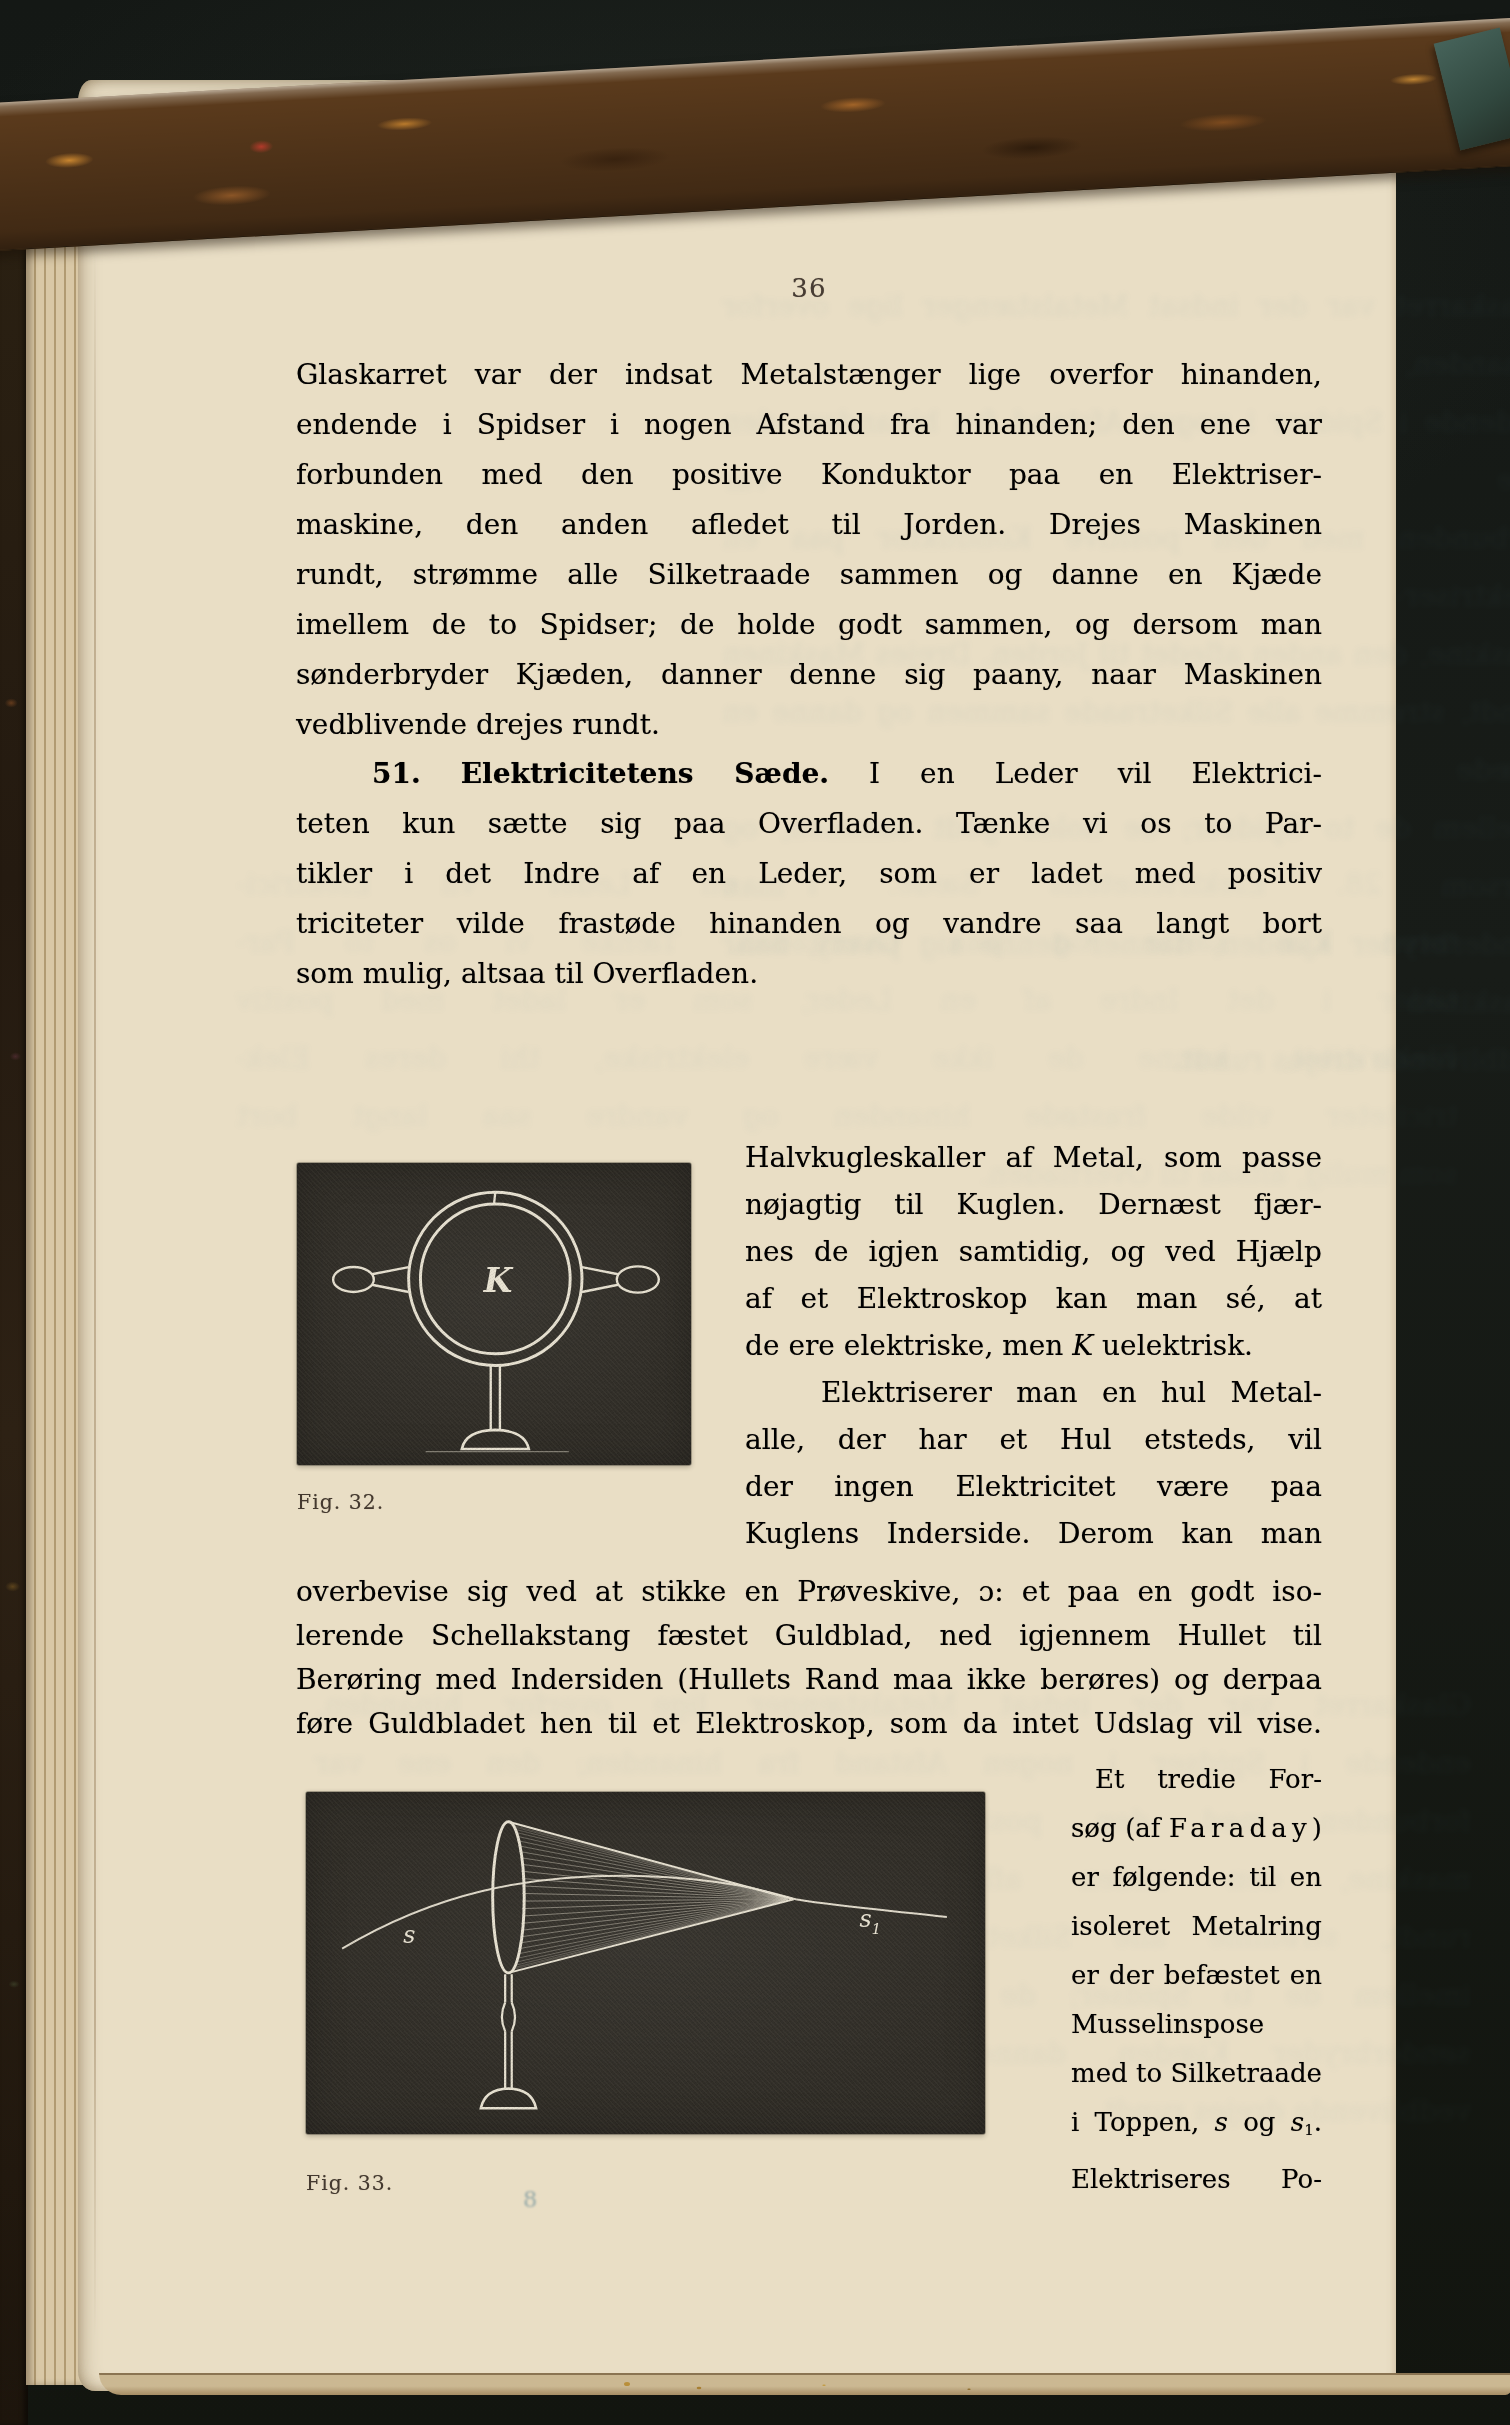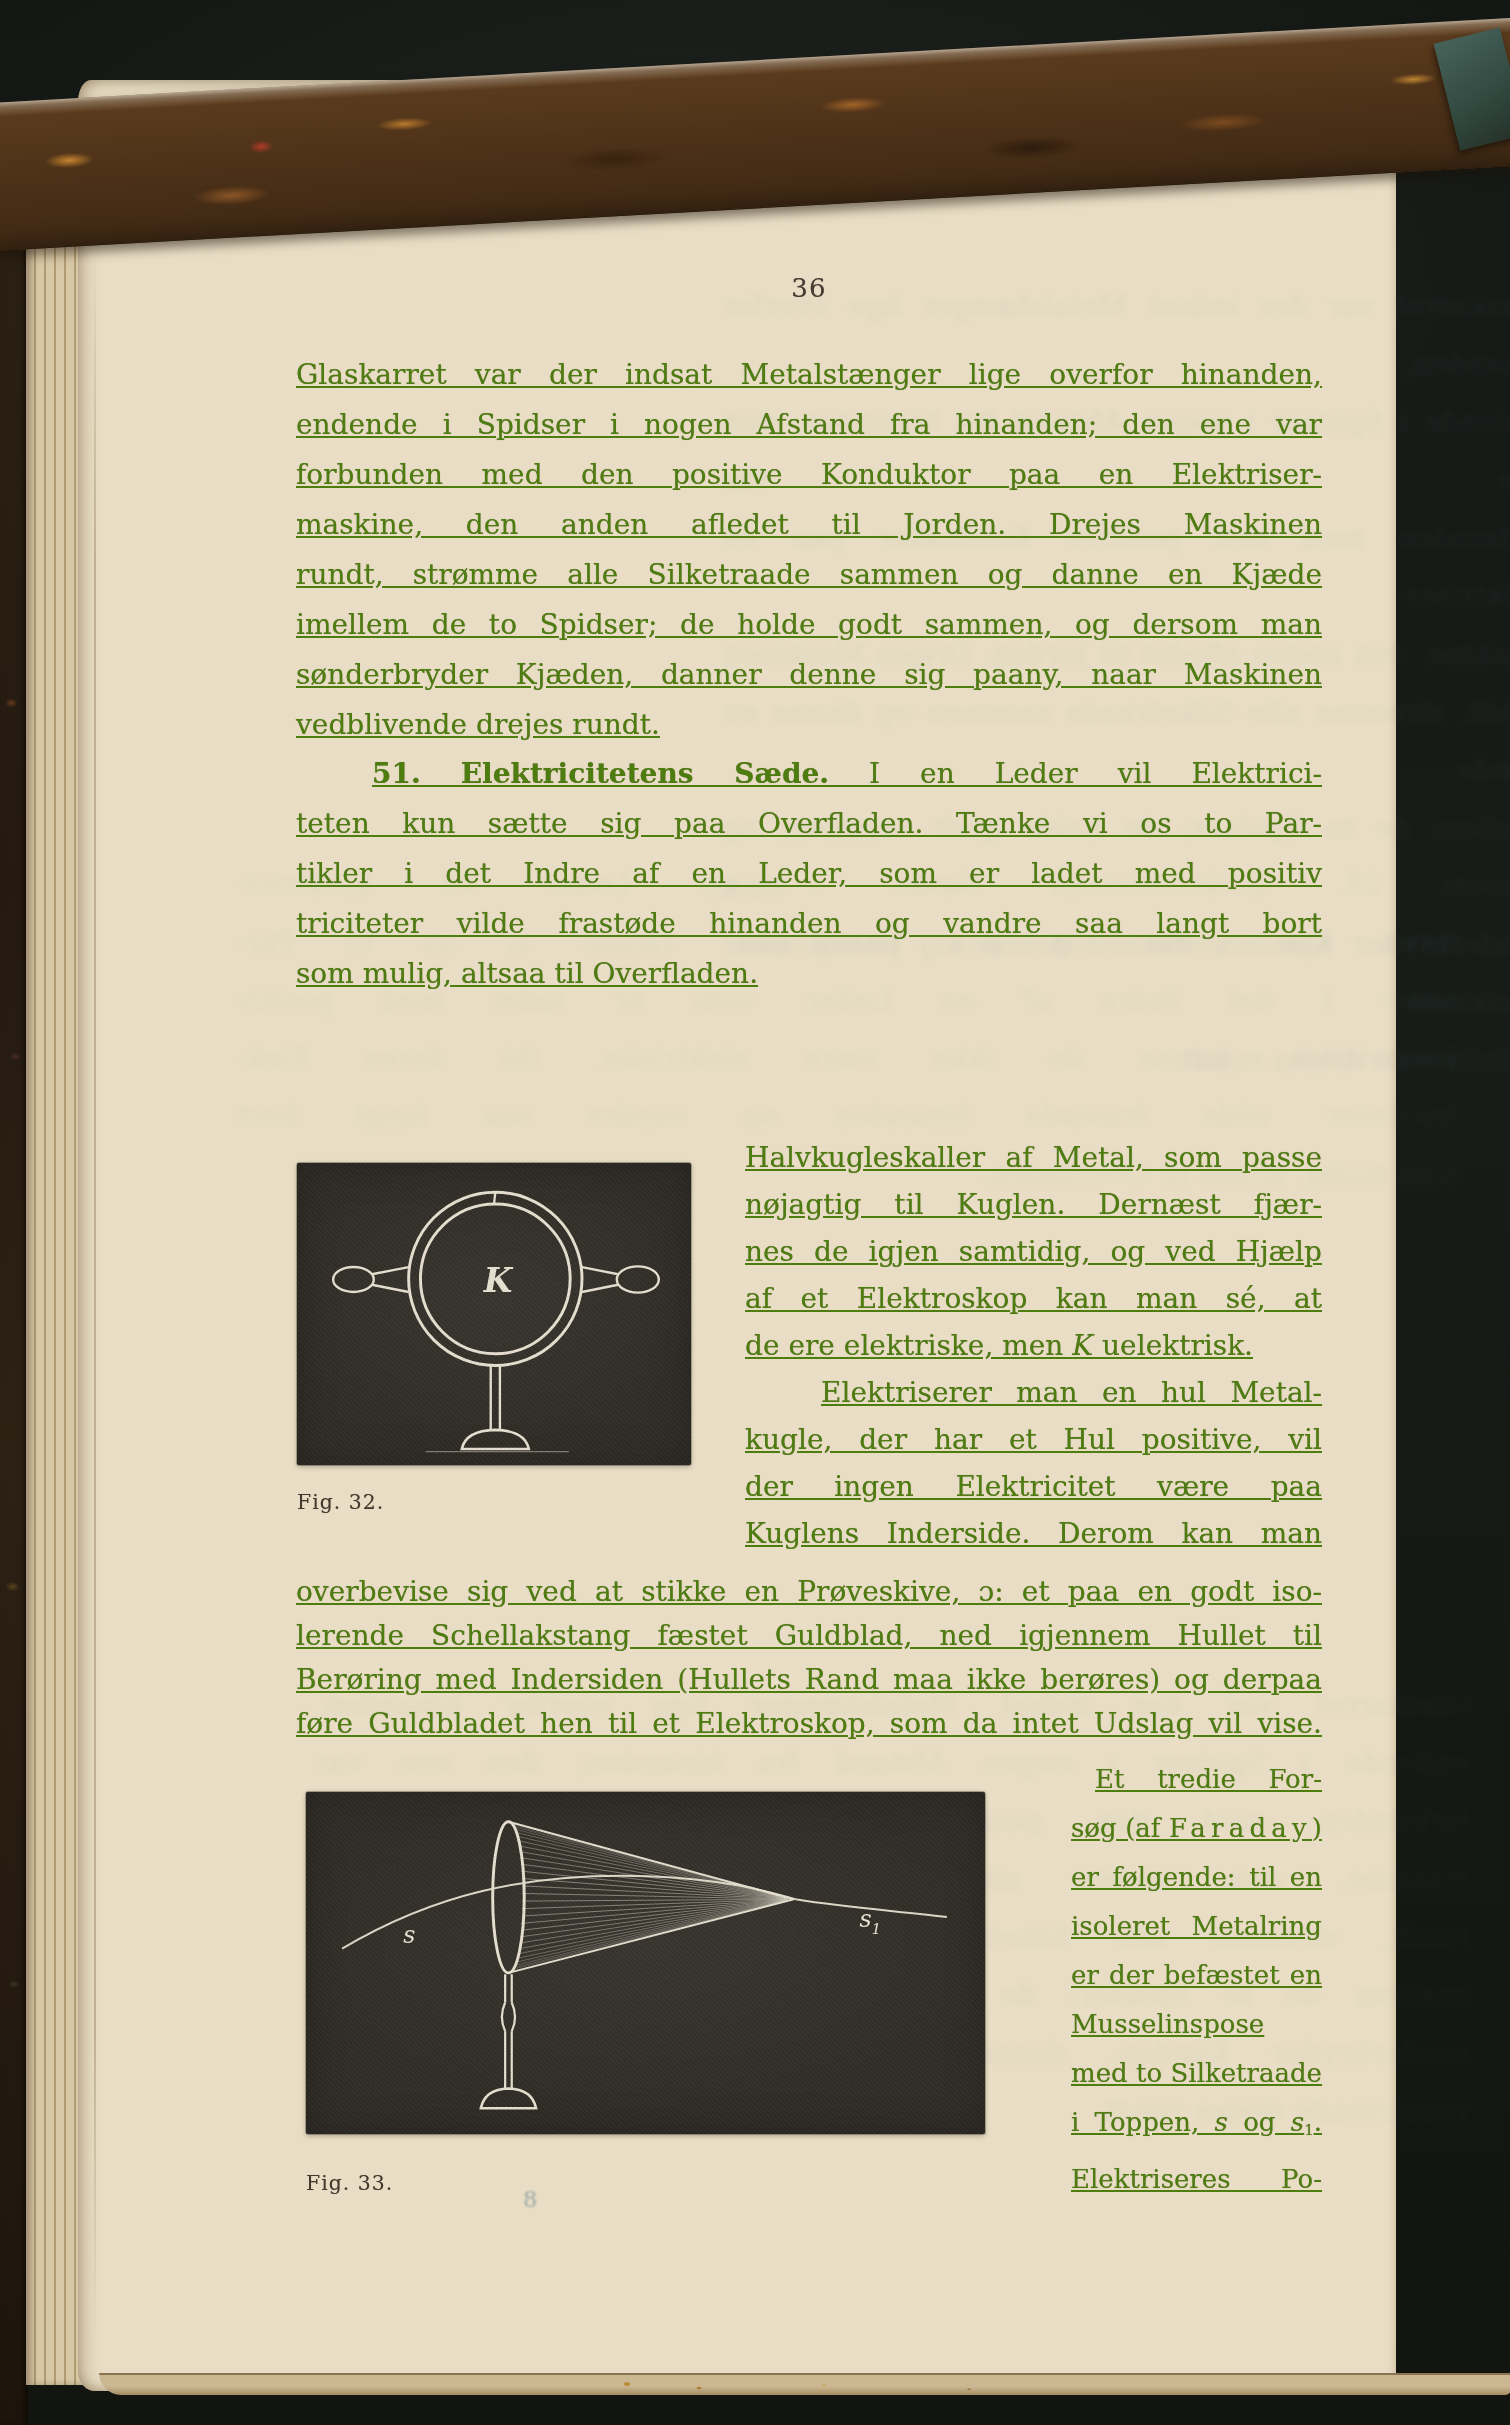--- a/index.html
+++ b/index.html
@@ -75,21 +75,21 @@
     background:linear-gradient(180deg,transparent,rgba(150,124,88,.45) 15%,rgba(150,124,88,.45) 85%,transparent);
     border-radius:1.3px;}
   
   .st{position:absolute;z-index:1;transform:scaleX(-1);filter:blur(3.3px);opacity:.075;
     color:#5f8b96;font-size:29px;line-height:58px;text-align:justify;}
   .st .tl{text-align-last:justify;}
   .sigmark{position:absolute;z-index:1;font-size:22.3px;color:rgba(95,135,150,.6);
     filter:blur(1.3px);transform:scaleX(-1);}
 
   
-  .tb{position:absolute;z-index:3;color:#4d7c0f;font-size:28px;text-align:justify;text-decoration:underline;}
+  .tb{position:absolute;z-index:3;color:#000000;font-size:28px;text-align:justify;}
   .tl{text-align-last:justify;text-shadow:0 0 0.7px rgba(62,51,43,.5);}
   .tl.last{text-align-last:left;}
   .tl.ind{text-indent:76px;}
   .tl.ind5{text-indent:24px;}
   .tb span.b{font-weight:700;}
   .tb span.i{font-style:italic;}
   .tb span.sp{letter-spacing:.2em;}
   .tb span.isub{font-size:58%;vertical-align:-0.28em;}
   .pageno{position:absolute;z-index:3;text-align:center;font-size:26px;color:#473c33;
     letter-spacing:1.3px;text-shadow:0 0 0.7px rgba(71,60,51,.5);}
@@ -166,21 +166,21 @@
       <div class="tl"><span>triciteter vilde frastøde hinanden og vandre saa langt bort</span></div>
       <div class="tl last"><span>som mulig, altsaa til Overfladen.</span></div>
     </div>
   <div class="tb" style="left:667px;top:1054px;width:577px;line-height:47px;">
       <div class="tl"><span>Halvkugleskaller af Metal, som passe</span></div>
       <div class="tl"><span>nøjagtig til Kuglen.  Dernæst fjær-</span></div>
       <div class="tl"><span>nes de igjen samtidig, og ved Hjælp</span></div>
       <div class="tl"><span>af et Elektroskop kan man sé, at</span></div>
       <div class="tl last"><span>de ere elektriske, men </span><span class="i">K</span><span> uelektrisk.</span></div>
       <div class="tl ind"><span>Elektriserer man en hul Metal-</span></div>
-      <div class="tl"><span>kugle, der har et Hul positive, vil</span></div>
+      <div class="tl"><span>alle, der har et Hul etsteds, vil</span></div>
       <div class="tl"><span>der ingen Elektricitet være paa</span></div>
       <div class="tl"><span>Kuglens Inderside.  Derom kan man</span></div>
     </div>
   <div class="tb" style="left:218px;top:1490px;width:1026px;line-height:44px;">
       <div class="tl"><span>overbevise sig ved at stikke en Prøveskive, ɔ: et paa en godt iso-</span></div>
       <div class="tl"><span>lerende Schellakstang fæstet Guldblad, ned igjennem Hullet til</span></div>
       <div class="tl"><span>Berøring med Indersiden (Hullets Rand maa ikke berøres) og derpaa</span></div>
       <div class="tl"><span>føre Guldbladet hen til et Elektroskop, som da intet Udslag vil vise.</span></div>
     </div>
   <div class="tb" style="left:993px;top:1675px;width:251px;line-height:49px;font-size:26px;">

